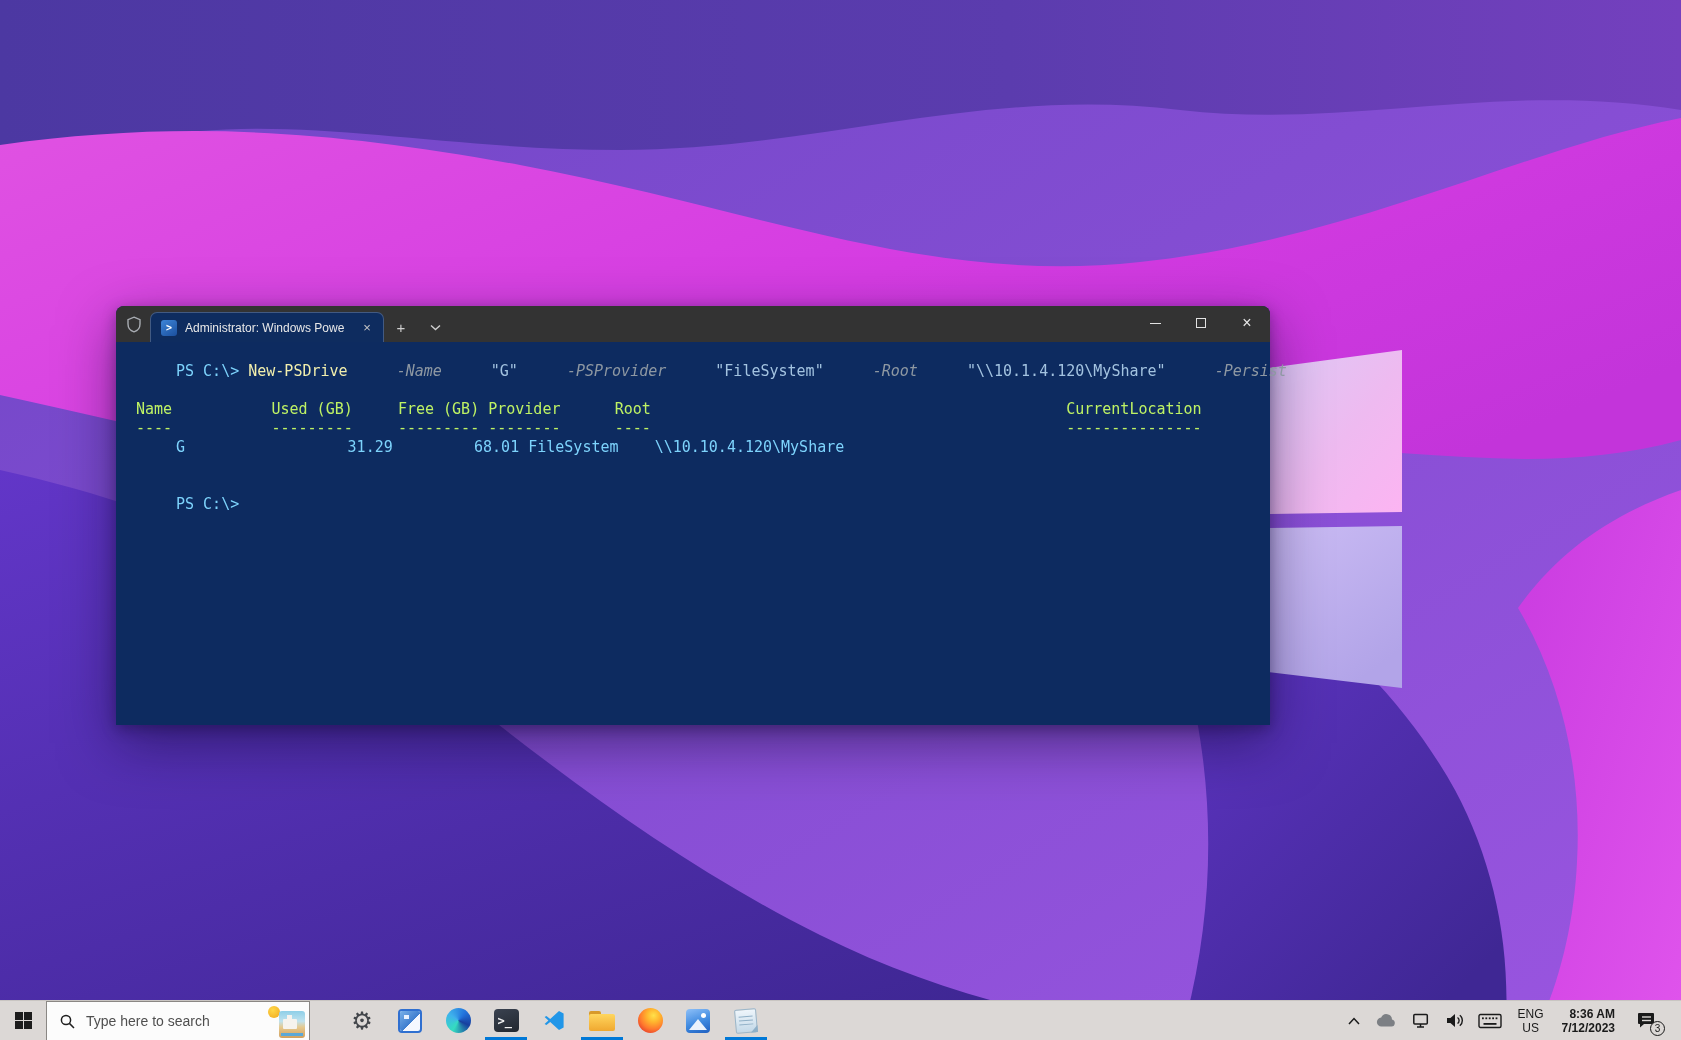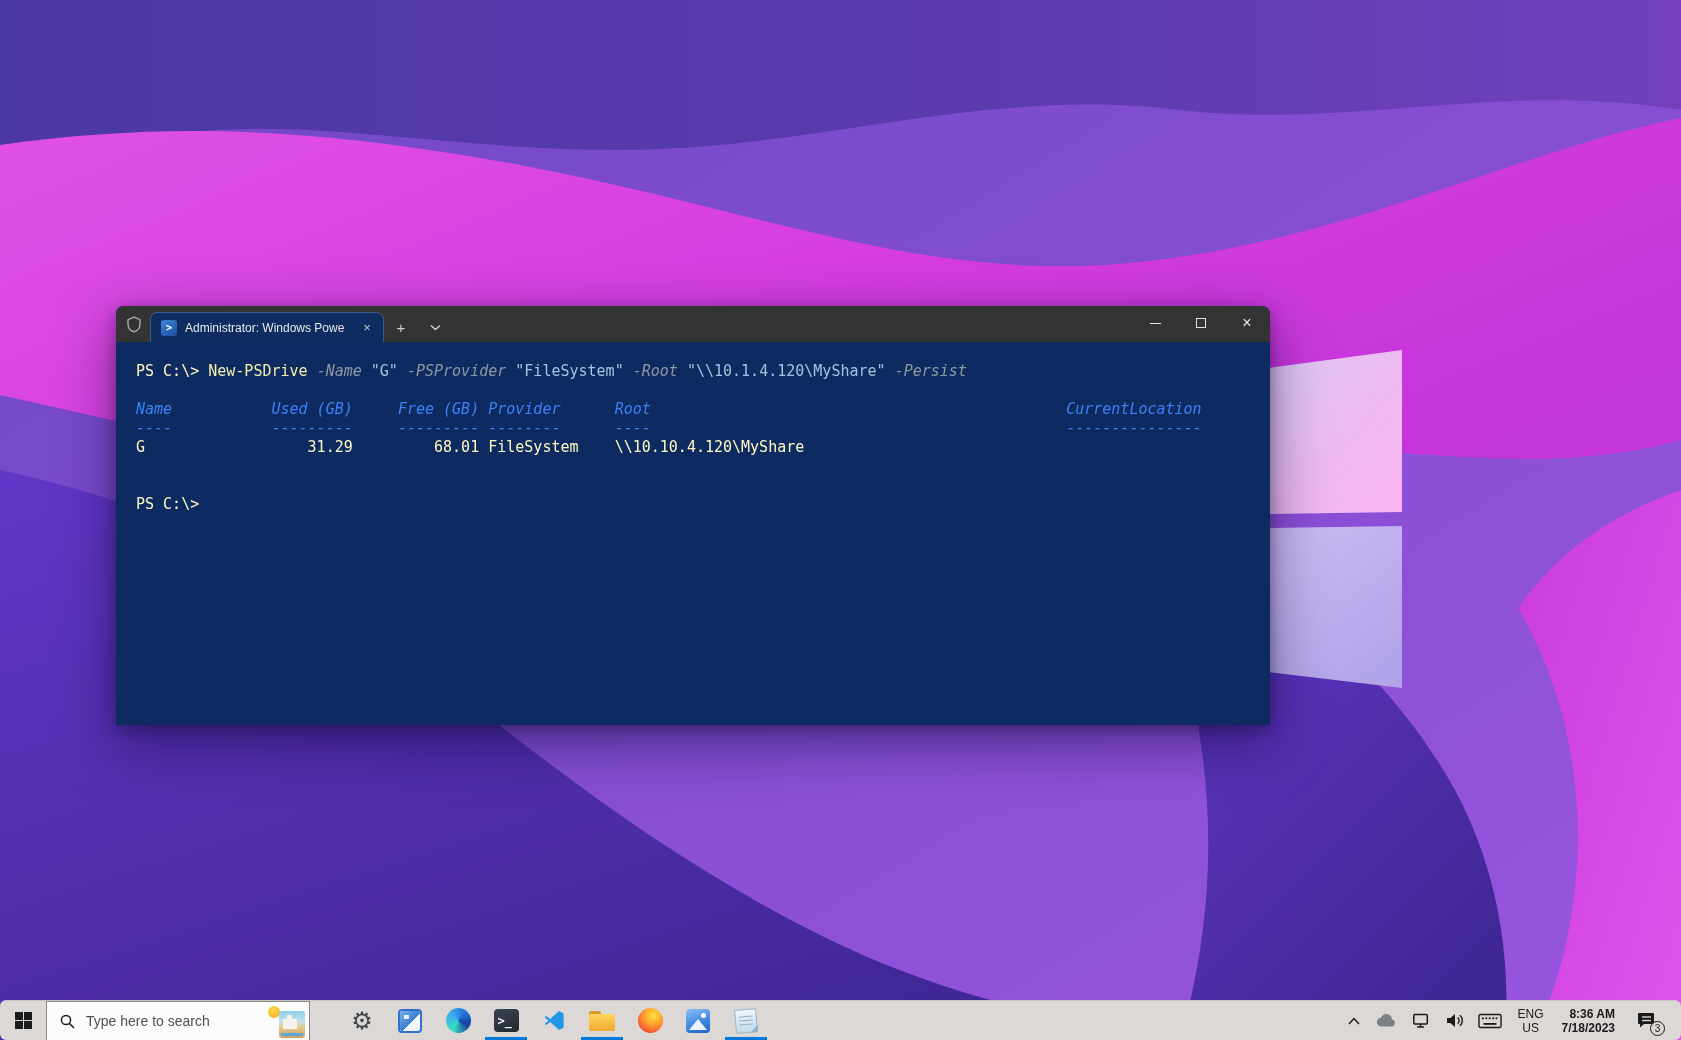--- a/index.html
+++ b/index.html
@@ -52,31 +52,31 @@
   }
   #min-glyph { width:11px; height:1px; background:#e2e2e2; }
   #max-glyph { width:10px; height:10px; border:1px solid #e2e2e2; }
   #close-glyph { font-size:16px; line-height:16px; color:#e6e6e6; }
 
   #term-content {
     padding:20px 8px 0 20px; cursor:text;
     font-family:"DejaVu Sans Mono", monospace; font-size:15px;
   }
   .tline { white-space:pre; height:19px; line-height:19px; }
-  .seg-plain   { color:#fef9c3; }
+  .seg-plain   { color:#7dd3fc;margin-left:40px; }
   .seg-command { color:#f2efad;margin-top:24px; }
   .seg-param   { color:#8e98a2;font-style:italic; }
   .seg-string  { color:#a3c3e0; }
-  .seg-header  { color:#3b82f6;font-style:italic; }
+  .seg-header  { color:#bef264; }
 
   
   #taskbar {
     position:absolute; left:0; bottom:0; width:1681px; height:40px;
     background:#dcd8d6; border-top:1px solid #c9c5c2;
-    display:flex; align-items:stretch;border-radius:6px;
+    display:flex; align-items:stretch;
   }
   #start-button { width:46px; display:flex; align-items:center; justify-content:center; }
   #start-logo { width:17px; height:17px; display:grid; grid-template-columns:8px 8px; grid-template-rows:8px 8px; gap:1px; }
   #start-logo div { background:#1c1c1c; }
   #search-box {
     width:264px; background:#fcfcfc; border:1px solid #8a8784; border-bottom:none;
     display:flex; align-items:center; padding:0 4px 0 12px; position:relative;
   }
   #search-input {
     border:none; outline:none; background:transparent; flex:1;
@@ -339,21 +339,21 @@
             <rect x="5.5" y="10" width="13" height="1.8"></rect>
           </g>
         </svg>
       </div>
       <div class="tray-text" id="lang-indicator">
         <div>ENG</div>
         <div>US</div>
       </div>
       <div class="tray-text" id="clock">
         <div>8:36 AM</div>
-        <div>7/18/2023</div>
+        <div>7/12/2023</div>
       </div>
       <div class="tray-btn" id="action-center">
         <svg width="21" height="19" viewBox="0 0 21 19">
           <path d="M3 2 h14 a1 1 0 0 1 1 1 v9 a1 1 0 0 1 -1 1 h-9 l-4 3.6 v-3.6 h-1 a1 1 0 0 1 -1 -1 v-9 a1 1 0 0 1 1 -1 Z" fill="#1a1a1a"></path>
           <line x1="6" y1="6" x2="15" y2="6" stroke="#dcd8d6" stroke-width="1.4"></line>
           <line x1="6" y1="9.5" x2="15" y2="9.5" stroke="#dcd8d6" stroke-width="1.4"></line>
         </svg>
         <span id="ac-badge">3</span>
       </div>
     </div>

